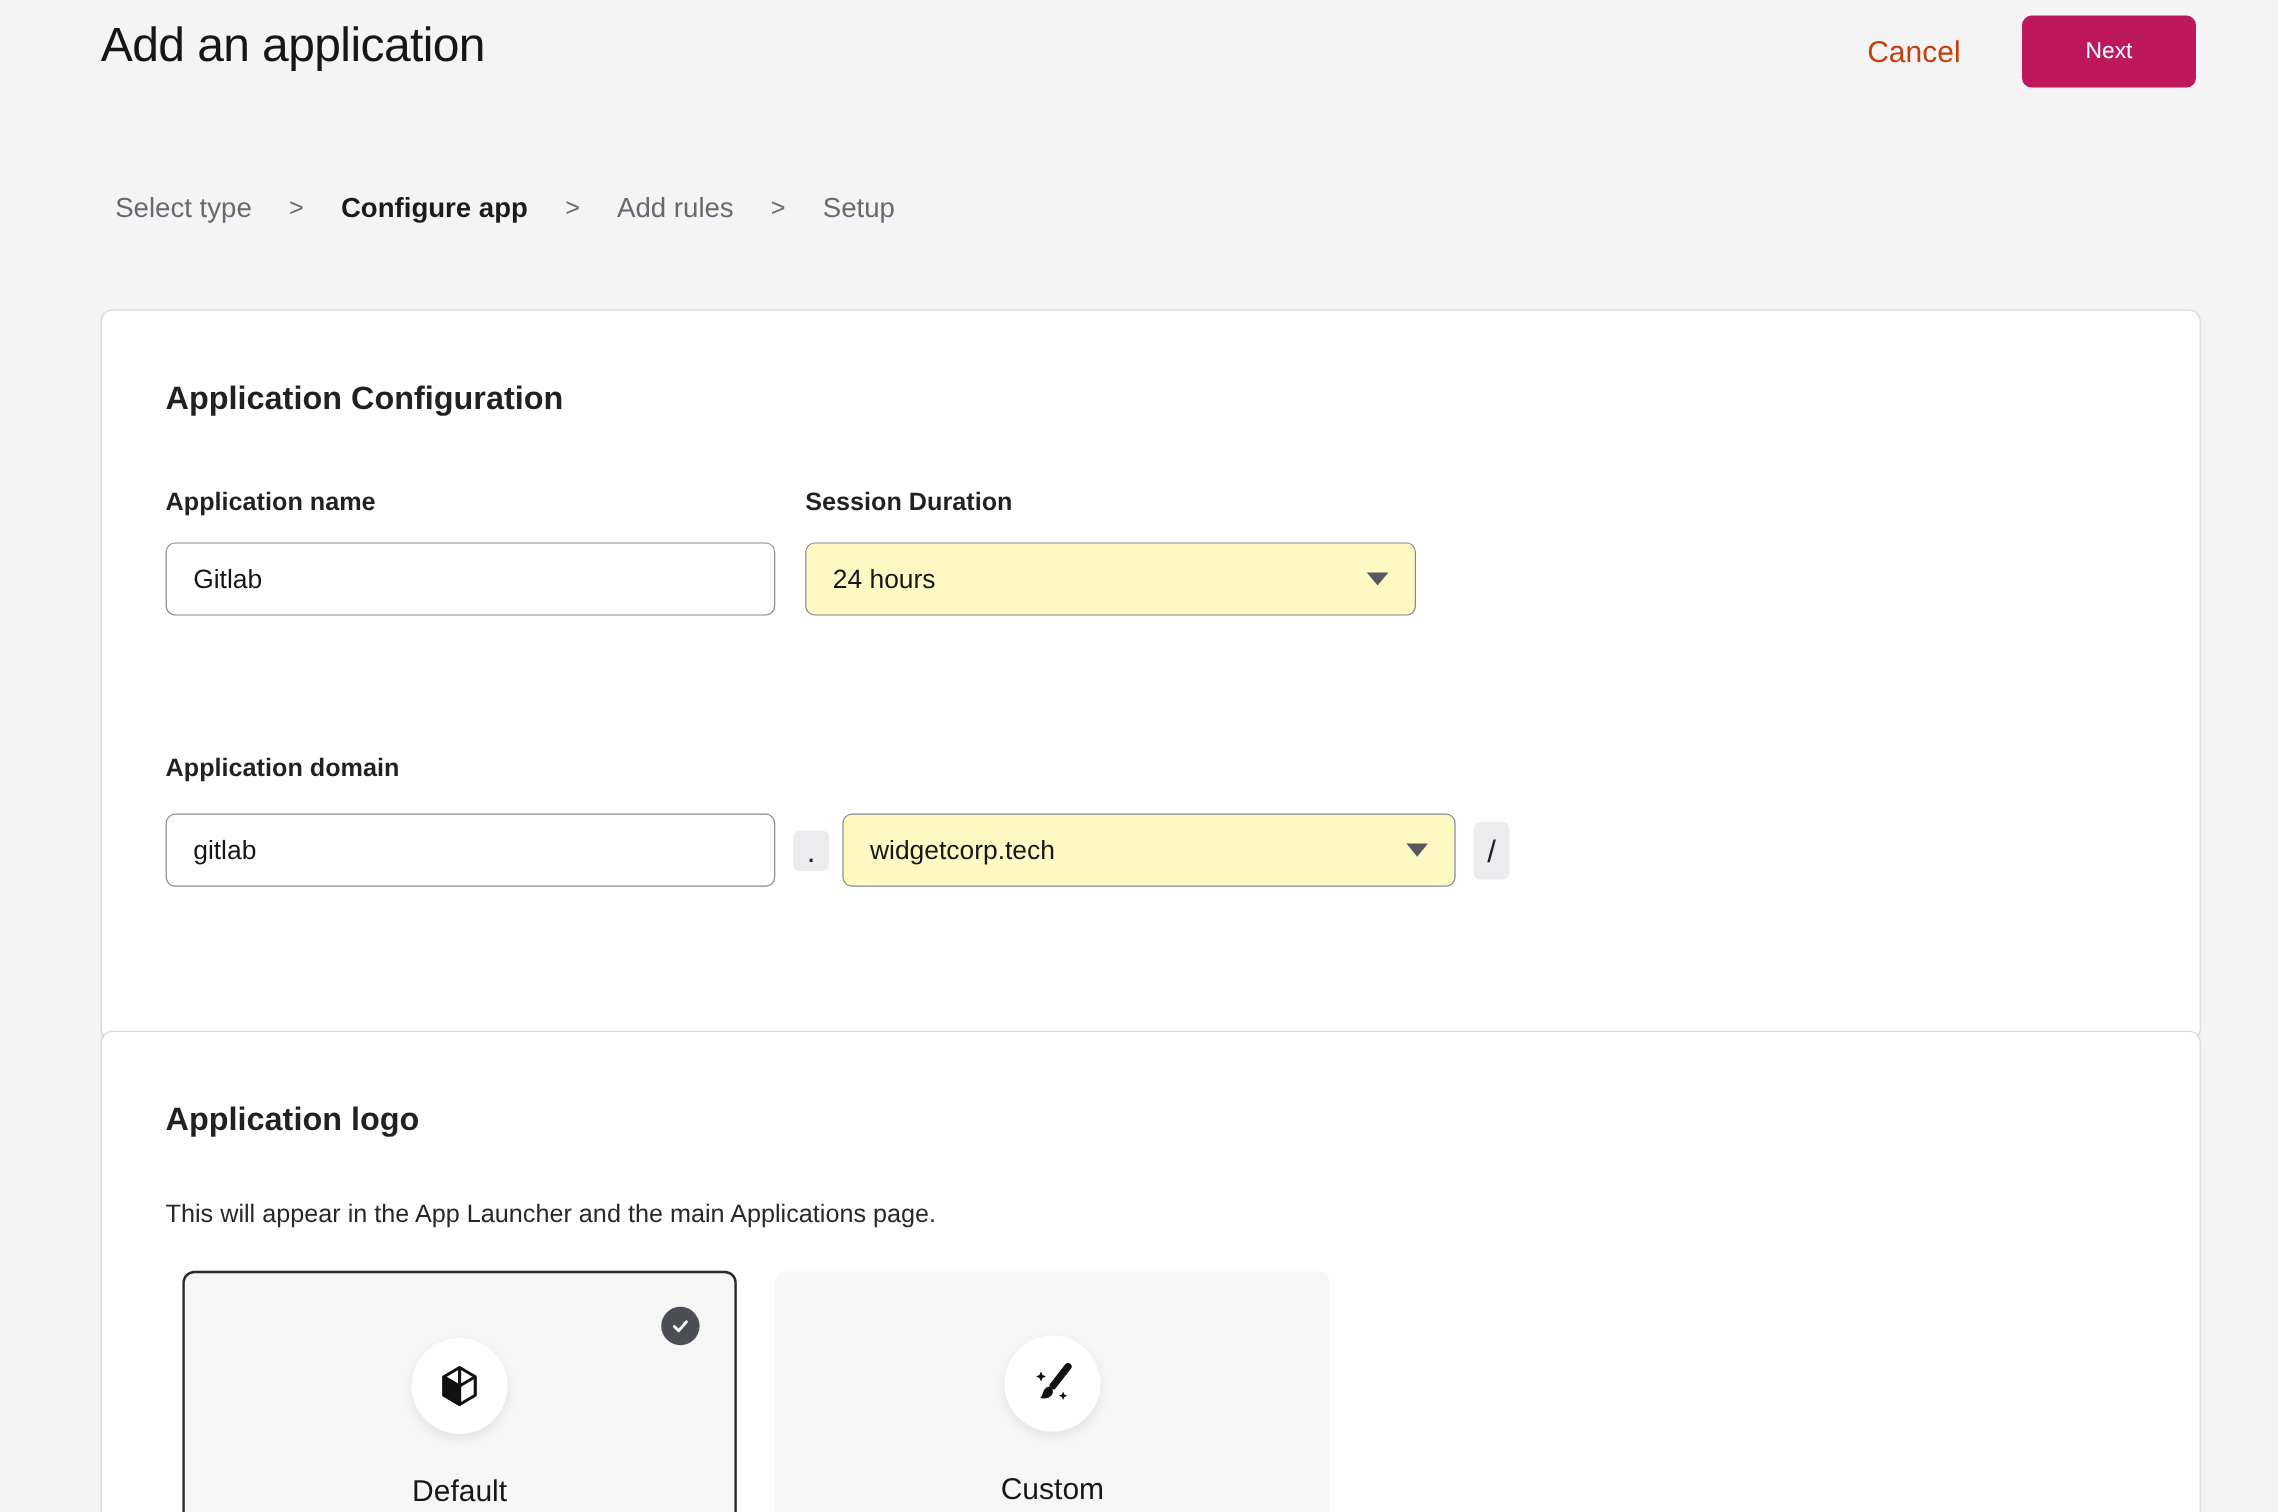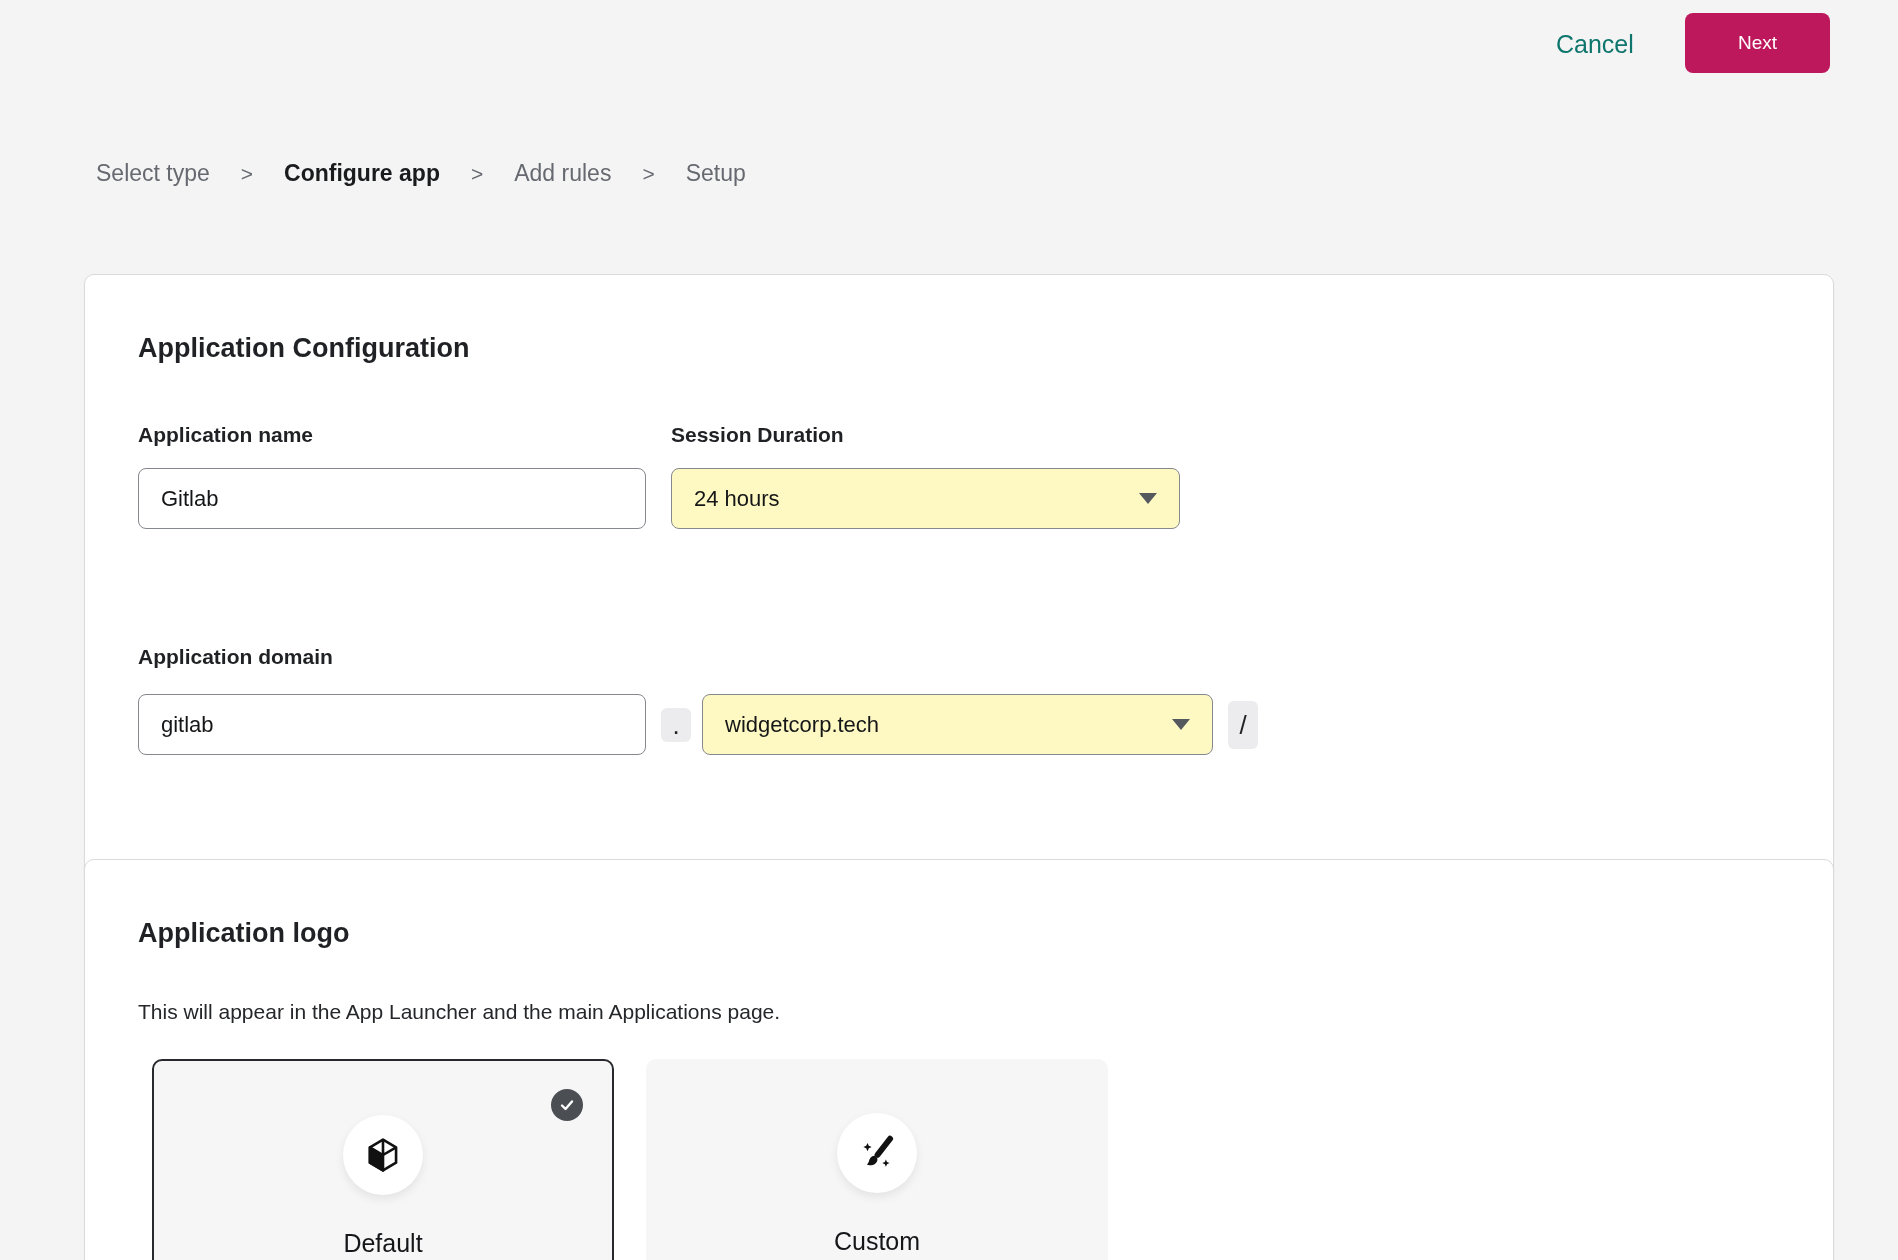--- a/index.html
+++ b/index.html
@@ -12,21 +12,21 @@
   }
   .page { position:relative; width:1898px; height:1260px; background:#f4f4f5; overflow:hidden; }
 
   
   .page-title {
     position:absolute; left:84px; top:16px;
     font-size:40px; font-weight:400; letter-spacing:-0.5px; color:#151618;
   }
   .cancel-link {
     position:absolute; left:1556px; top:30px;
-    font-size:25px; color:#0f766e; cursor:pointer; background:none; border:none;
+    font-size:25px; color:#c2410c; cursor:pointer; background:none; border:none;
     font-family:inherit;
   }
   .next-btn {
     position:absolute; left:1685px; top:13px; width:145px; height:60px;
     background:#be185d; color:#ffffff; font-size:19px; border:none; border-radius:8px;
     cursor:pointer; font-family:inherit;
   }
 
   
   .breadcrumb {
@@ -37,21 +37,21 @@
   .crumb { white-space:nowrap; }
   .crumb.active { color:#1a1b1d; font-weight:700; }
   .crumb-sep { font-size:21px; color:#66696f; }
 
   
   .card {
     position:absolute; left:84px; width:1750px;
     background:#ffffff; border:1px solid #d9dadc; border-radius:10px;
     box-shadow:0 1px 2px rgba(0,0,0,0.05);
   }
-  .card-config { top:274px; height:609px;padding-left:37px; }
+  .card-config { top:258px; height:609px;padding-left:37px; }
   .card-logo   { top:859px; height:560px; }
   .card-heading {
     position:absolute; left:53px; top:58px;
     font-size:27px; font-weight:700; color:#1f2124;
   }
 
   .form-label {
     position:absolute; font-size:21px; font-weight:700; color:#1f2124;
   }
   .text-input {
@@ -114,20 +114,21 @@
     position:absolute; top:28px; right:29px; width:32px; height:32px;
     background:#4b4f54; border-radius:50%;
     display:flex; align-items:center; justify-content:center;
   }
 </style>
 </head>
 <body>
 
 <div class="page">
 
+  <h1 class="page-title">Add an application</h1>
   <button class="cancel-link">Cancel</button>
   <button class="next-btn">Next</button>
 
   <nav class="breadcrumb">
     <span class="crumb">Select type</span>
     <span class="crumb-sep">&gt;</span>
     <span class="crumb active">Configure app</span>
     <span class="crumb-sep">&gt;</span>
     <span class="crumb">Add rules</span>
     <span class="crumb-sep">&gt;</span>

